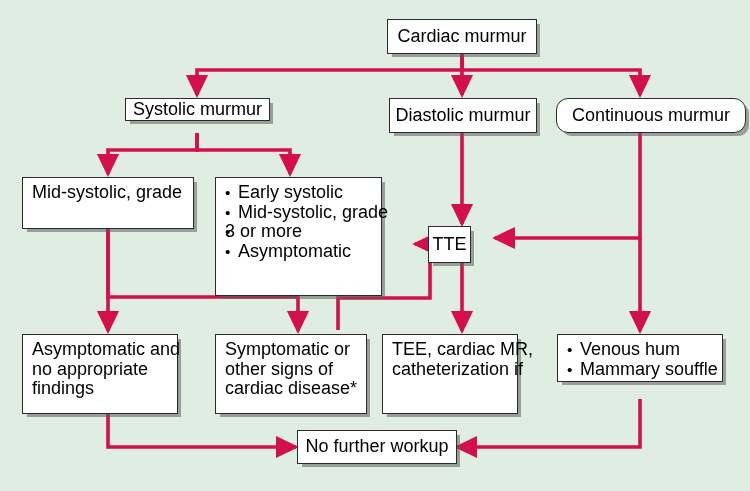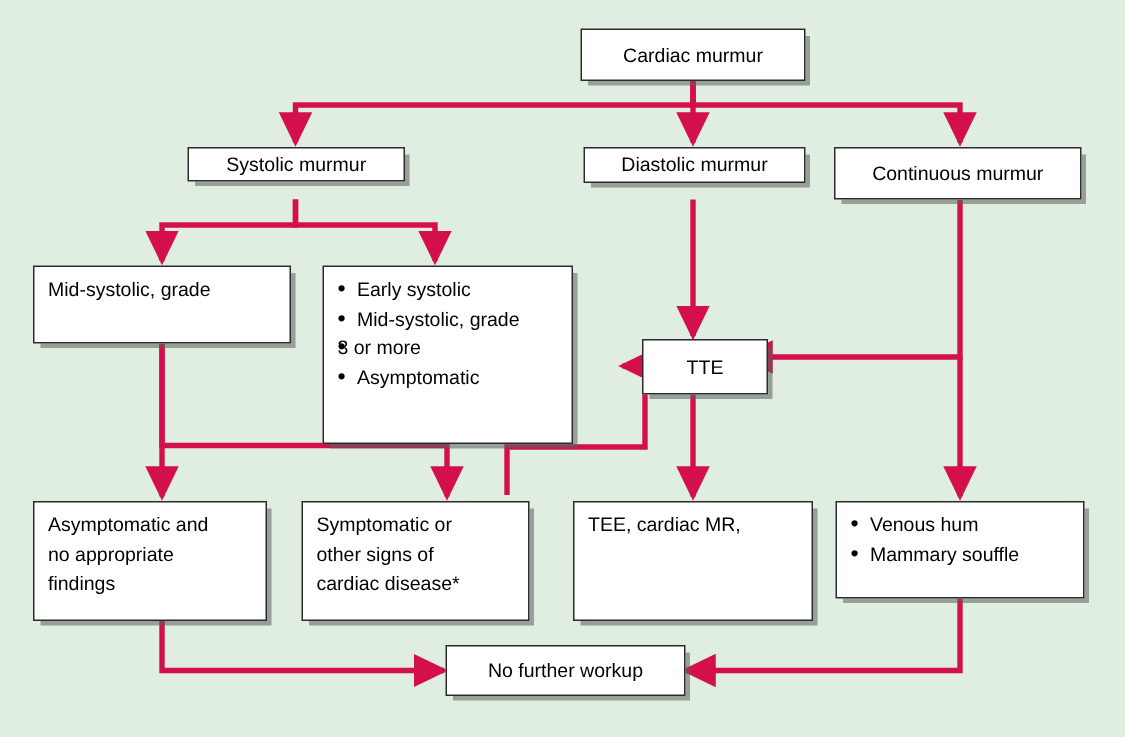--- a/index.html
+++ b/index.html
@@ -13,21 +13,21 @@
   #stage{position:absolute;left:0;top:0;width:750px;height:491px;}
   #edges{position:absolute;left:0;top:0;width:750px;height:491px;}
 
   .node{
     position:absolute;
     background:#ffffff;
     border:1.5px solid #2b2b2b;
     box-shadow:4px 4px 0 -1px rgba(90,96,92,0.55);
     box-sizing:border-box;
     color:#000000;
-    font-size:13px;
+    font-size:18px;
     line-height:19.5px;
     padding:5px 8px 5px 9px;
     z-index:5;
   }
   .node.center{
     display:flex;align-items:center;justify-content:center;
     text-align:center;padding:3px 10px;
   }
   .node .ln{display:block;white-space:nowrap;}
   .node ul{
@@ -85,64 +85,65 @@
   </svg>
 
   <div class="node center" style="left:387px;top:19px;width:150px;height:35px;">
     <span class="ln">Cardiac murmur</span>
   </div>
 
   <div class="node center" style="left:125px;top:98px;width:145px;height:23px;">
     <span class="ln">Systolic murmur</span>
   </div>
 
-  <div class="node center" style="left:389px;top:98px;width:148px;height:24px;">
+  <div class="node center" style="left:389px;top:98px;width:148px;height:35px;">
     <span class="ln">Diastolic murmur</span>
   </div>
 
-  <div class="node center" style="left:556px;top:98px;width:165px;height:35px;">
+  <div class="node center" style="left:556px;top:98px;width:190px;height:35px;border-radius:12px;">
     <span class="ln">Continuous murmur</span>
   </div>
 
   <div class="node" style="left:22px;top:177px;width:172px;height:52px;">
     <span class="ln">Mid-systolic, grade</span>
   </div>
 
   <div class="node" style="left:215px;top:177px;width:167px;height:119px;">
     <ul>
       <li>Early systolic</li>
       <li>Mid-systolic, grade</li>
       <li>
           <span class="wrap">3 or more</span>
         </li>
       <li>Asymptomatic</li>
     </ul>
   </div>
 
-  <div class="node center" style="left:428px;top:226px;width:84px;height:37px;">
+  <div class="node center" style="left:428px;top:226px;width:43px;height:37px;">
     <span class="ln">TTE</span>
   </div>
 
   <div class="node" style="left:22px;top:334px;width:156px;height:80px;">
     <span class="ln">Asymptomatic and</span>
     <span class="ln">no appropriate</span>
     <span class="ln">findings</span>
   </div>
 
-  <div class="node" style="left:201px;top:334px;width:152px;height:80px;">
+  <div class="node" style="left:215px;top:334px;width:152px;height:80px;">
     <span class="ln">Symptomatic or</span>
     <span class="ln">other signs of</span>
     <span class="ln">cardiac disease*</span>
   </div>
 
-  <div class="node" style="left:382px;top:334px;width:160px;height:80px;">
+  <div class="node" style="left:382px;top:334px;width:136px;height:80px;">
     <span class="ln">TEE, cardiac MR,</span>
+    <span class="ln">catheterization if</span>
   </div>
 
-  <div class="node" style="left:557px;top:334px;width:166px;height:65px;">
+  <div class="node" style="left:557px;top:334px;width:166px;height:48px;">
     <ul>
       <li>Venous hum</li>
       <li>Mammary souffle</li>
     </ul>
   </div>
 
   <div class="node center" style="left:297px;top:430px;width:160px;height:34px;">
     <span class="ln">No further workup</span>
   </div>
 

